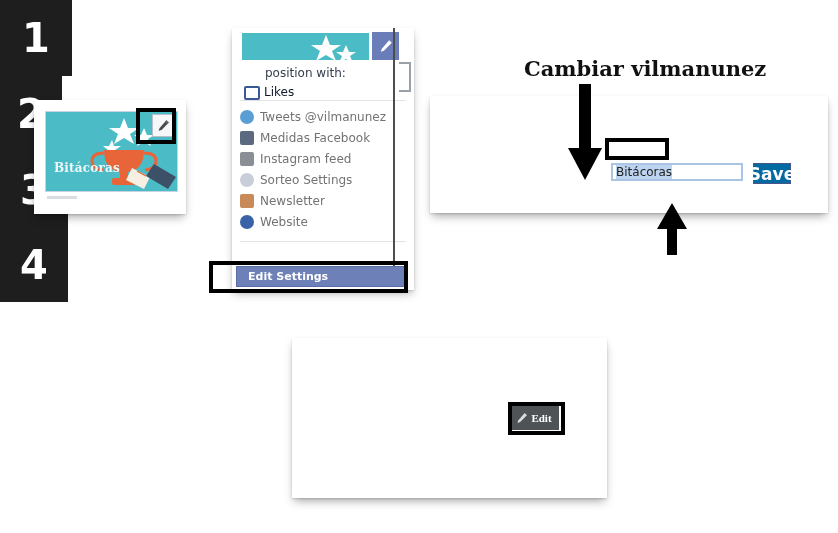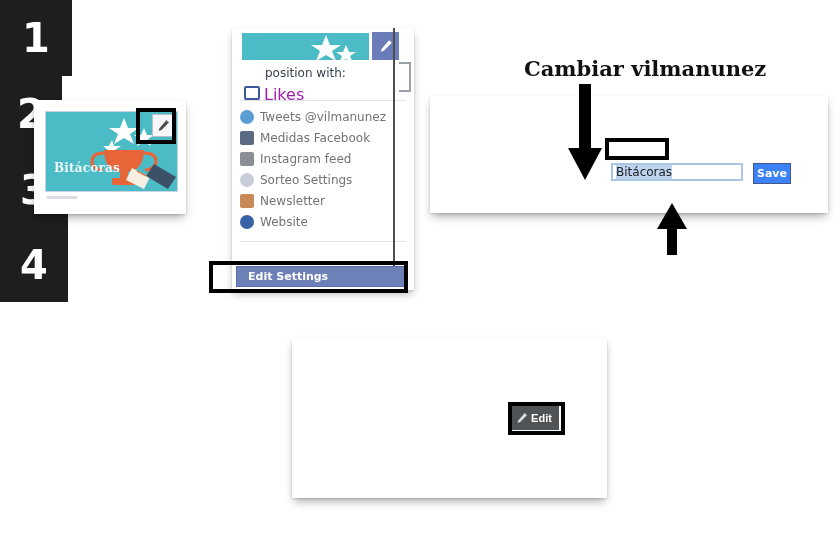--- a/index.html
+++ b/index.html
@@ -73,21 +73,21 @@
   }
   .p2-pencil{
     position:absolute;left:140px;top:4px;width:27px;height:28px;
     background:#6a7db9;display:flex;align-items:center;justify-content:center;
   }
   .p2-sub{
     position:absolute;left:33px;top:38px;font-size:12px;color:#37404f;
     font-family:"DejaVu Sans", sans-serif;
   }
   .p2-likes{
-    position:absolute;left:32px;top:57px;font-size:16px;color:#a21caf;
+    position:absolute;left:32px;top:57px;font-size:12px;color:#0f172a;
     font-family:"DejaVu Sans", sans-serif;
   }
   .p2-div{position:absolute;left:8px;width:166px;height:1px;background:#e2e4e8;}
   .menu{position:absolute;left:8px;top:78px;width:168px;}
   .menu-item{
     display:flex;align-items:center;height:21px;
     font-size:12px;color:#737373;
     font-family:"DejaVu Sans", sans-serif;
     white-space:nowrap;
   }
@@ -125,23 +125,23 @@
   .p3-input{
     position:absolute;left:611px;top:163px;width:132px;height:18px;
     border:2px solid #a9c4e4;background:#fff;box-sizing:border-box;
     display:flex;align-items:center;padding-left:3px;
     font-size:12px;font-family:"DejaVu Sans", sans-serif;color:#222;
     z-index:12;
   }
   .sel{background:#bcd4ef;}
   .p3-save{
     position:absolute;left:753px;top:163px;width:36px;height:19px;
-    background:#3b82f6;border:1px solid #49548a;
+    background:#0369a1;border:1px solid #49548a;
     display:flex;align-items:center;justify-content:center;
-    color:#fff;font-size:11px;font-weight:bold;
+    color:#fff;font-size:17px;font-weight:bold;
     font-family:"DejaVu Sans", sans-serif;z-index:12;
   }
   .p3-hint{
     position:absolute;left:611px;top:186px;font-size:11px;color:#6d7683;
     font-family:"DejaVu Sans", sans-serif;
   }
 
   
   .p4-card{left:292px;top:338px;width:315px;height:160px;}
   .p4-title{
@@ -156,21 +156,21 @@
   .p4-val{
     position:absolute;font-size:12px;color:#333b47;
     font-family:"DejaVu Sans", sans-serif;
   }
   .p4-thumb{left:449px;top:408px;width:110px;height:68px;border:none;}
   .edit-ovl{
     position:absolute;left:509px;top:406px;width:50px;height:24px;
     background:rgba(30,34,38,.78);
     display:flex;align-items:center;justify-content:center;gap:3px;
     color:#fff;font-size:11px;font-weight:bold;
-    font-family:Liberation Sans, sans-serif;z-index:15;
+    font-family:Liberation Serif, serif;z-index:15;
   }
 
   
   .anno{
     position:absolute;color:#111;
     font-family:"DejaVu Serif", serif;
     font-weight:bold;font-size:21px;white-space:nowrap;z-index:35;
   }
   .arrow{position:absolute;z-index:34;}
   .arrow svg{display:block;}

